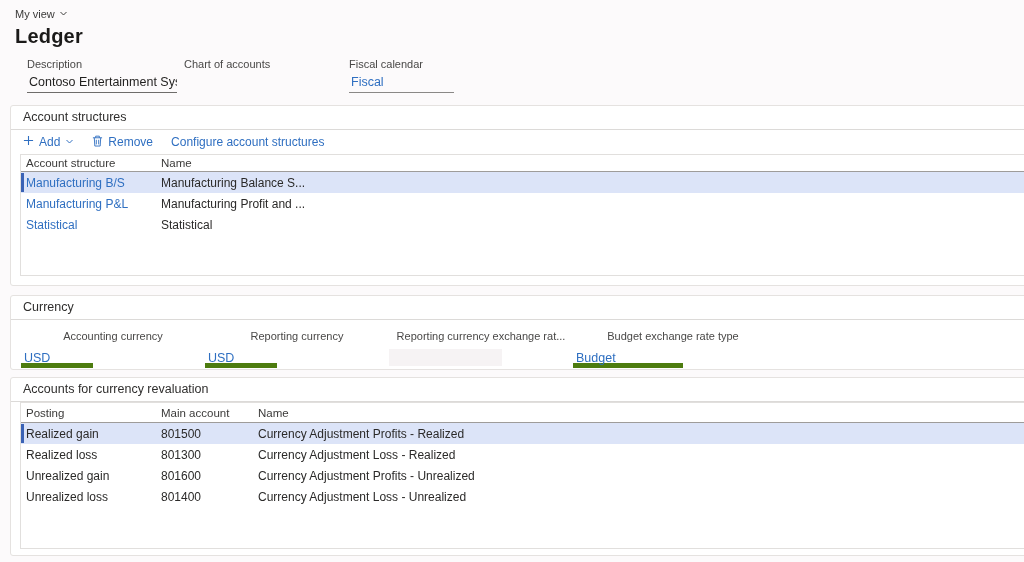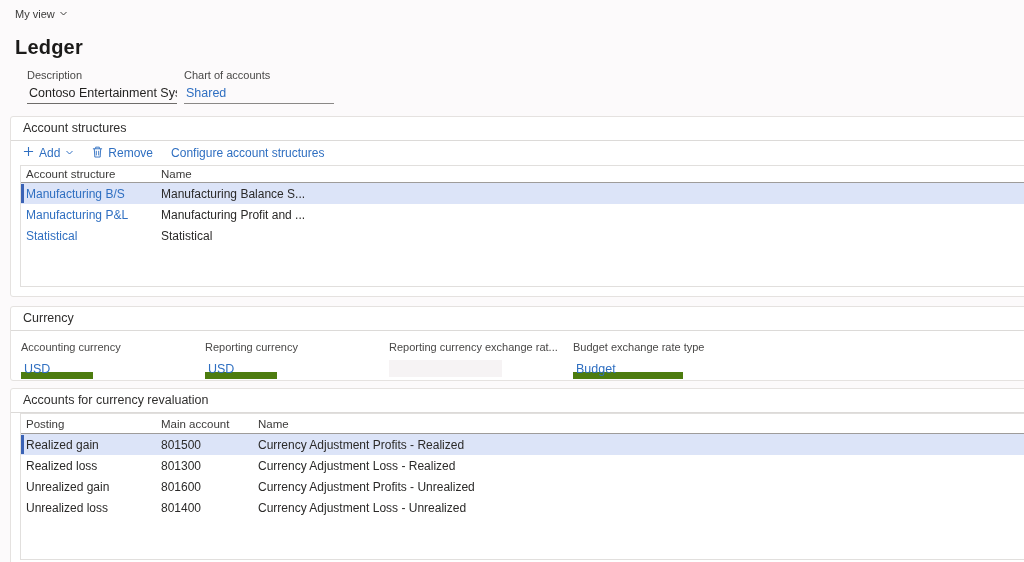--- a/index.html
+++ b/index.html
@@ -14,21 +14,21 @@
 
   
   .page-top { padding: 7px 0 0 15px; }
   .myview {
     display: inline-flex; align-items: center; gap: 4px;
     font-size: 11px; color: #3b3a39; cursor: pointer;
   }
   .myview svg { margin-top: 1px; }
   .page-title {
     font-size: 20px; font-weight: 700; color: #1b1a19;
-    margin-top: 15px; letter-spacing: .2px;
+    margin-top: 4px; letter-spacing: .2px;
   }
 
   
   .fields-row { display: flex; margin: 10px 0 0 27px; }
   .hfield { flex: none; }
   .hfield .flabel { font-size: 11px; color: #494847; margin-bottom: 4px; white-space: nowrap; }
   .fvalue {
     font-size: 12.5px; color: #201f1e; height: 19px; line-height: 17px;
     padding: 0 2px; white-space: nowrap; overflow: hidden;
     border-bottom: 1px solid #6e6c6a;
@@ -83,24 +83,24 @@
   .cell { white-space: nowrap; overflow: hidden; flex: none; }
   .cell.link { color: #2f6fc1; }
   .c1 { width: 140px; padding-left: 5px; }
   .c2 { width: 97px; }
   .c3 { flex: 1; }
   #grid-structures .c2 { flex: 1; }
 
   
   .cur-fields { display: flex; padding: 10px 0 0 10px; }
   .cfield { flex: none; }
-  .cfield .flabel { font-size: 11px; color: #494847; white-space: nowrap; }
+  .cfield .flabel { font-size: 11px; color: #494847; white-space: nowrap; text-align: center; }
   .cvalue {
     margin-top: 8px; font-size: 12.5px; height: 18px; line-height: 16px;
-    padding: 0 3px; color: #2f6fc1; border-bottom: 7px solid #4d7c0f; cursor: pointer;
+    padding: 0 3px; color: #2f6fc1; border-bottom: 5px solid #4d7c0f; cursor: pointer;
   }
   .cf-1 { width: 184px; } .cf-1 .cvalue { width: 72px; }
   .cf-2 { width: 184px; } .cf-2 .cvalue { width: 72px; }
   .cf-3 { width: 182px; } .cf-3 .cvalue { width: 108px; }
   .cf-4 { width: 184px; }
   .cf-5 { width: 200px; } .cf-5 .cvalue { width: 110px; }
   .disabled-box {
     margin-top: 7px; width: 113px; height: 17px;
     background: #f6f3f4; border-bottom: none;
   }
@@ -120,21 +120,24 @@
   <div class="page-title">Ledger</div>
 </div>
 
 <div class="fields-row">
   <div class="hfield hf-desc">
     <div class="flabel">Description</div>
     <div class="fvalue">Contoso Entertainment Syste...</div>
   </div>
   <div class="hfield hf-coa">
     <div class="flabel">Chart of accounts</div>
-    <div class="fvalue link">Shared</div>
+  </div>
+  <div class="hfield hf-cal">
+    <div class="flabel">Fiscal calendar</div>
+    <div class="fvalue link">Fiscal</div>
   </div>
 </div>
 
 <div class="card" id="card-structures">
   <div class="card-header">Account structures</div>
 
   <div class="toolbar">
     <span class="tool-btn">
       <span>
         <svg width="11" height="11" viewBox="0 0 12 12">

